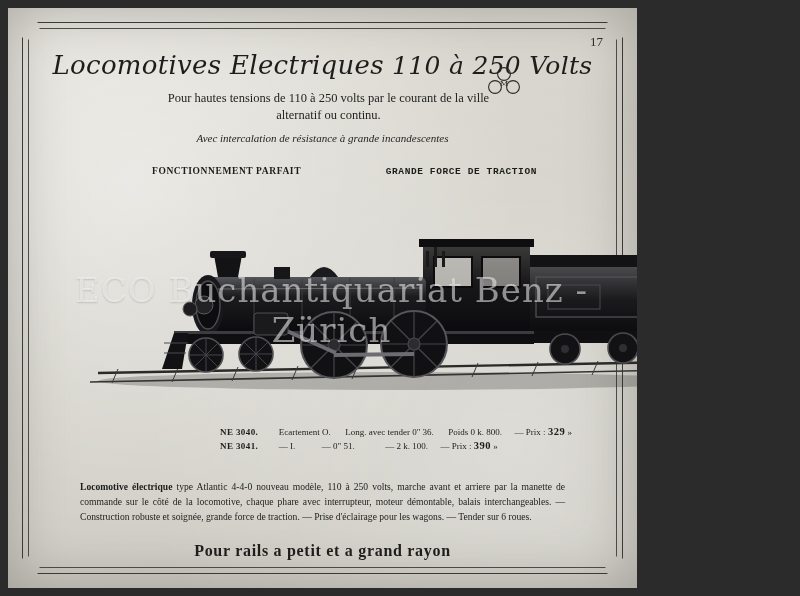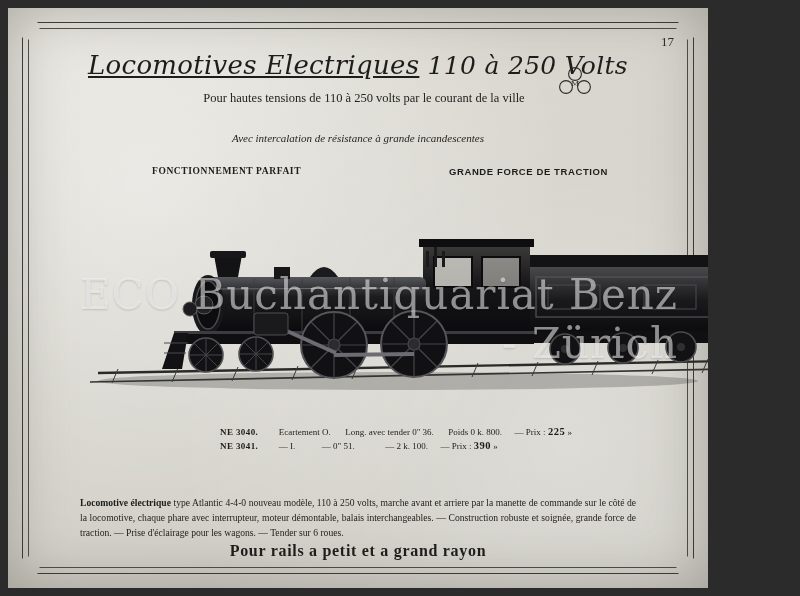--- a/index.html
+++ b/index.html
@@ -2,21 +2,21 @@
 <html><head>
 <meta charset="utf-8">
 <style>
   html,body{margin:0;padding:0;}
   body{
     width:800px;height:596px;overflow:hidden;
     background:#2b2b2b;
     font-family:"Liberation Serif",serif;
   }
   .page{
-    position:absolute;left:8px;top:8px;width:700px;height:580px;
+    position:absolute;left:8px;top:8px;width:629px;height:580px;
     background:#d8d6cf;
     background-image:
       radial-gradient(circle at 20% 30%, rgba(255,255,255,.45), rgba(255,255,255,0) 60%),
       radial-gradient(circle at 80% 75%, rgba(255,255,255,.30), rgba(255,255,255,0) 55%),
       linear-gradient(160deg,#e2e0d8 0%, #d4d2ca 45%, #cbc9c1 100%);
     box-shadow:inset 0 0 60px rgba(120,118,110,.55);
     overflow:hidden;
   }
   
   .frame-outer{
@@ -33,66 +33,66 @@
   }
   .page-number{
     position:absolute;right:34px;top:26px;
     font-size:13px;color:#2c2c2a;font-family:"Liberation Serif",serif;
   }
   .title{
     position:absolute;left:0;right:0;top:42px;text-align:center;
     font-style:italic;font-size:25px;color:#1d1d1b;letter-spacing:.3px;
     font-family:"DejaVu Serif",serif;
   }
-  .title .big{font-size:26px;text-decoration:underline;}
+  .title .big{font-size:26px;}
   .subtitle{
     position:absolute;left:0;right:0;top:82px;text-align:center;
     font-size:12.5px;color:#232321;line-height:1.35;margin-left:12px;
   }
   .subtitle2{
     position:absolute;left:0;right:0;top:124px;text-align:center;
     font-size:11px;font-style:italic;color:#232321;
   }
   .tagline-left{
     position:absolute;left:100px;top:158px;
     font-size:9.5px;letter-spacing:.6px;font-weight:bold;color:#1d1d1b;
     font-family:"Liberation Serif",serif;
     margin-left:44px;
   }
   .tagline-right{
     position:absolute;right:100px;top:158px;
     font-size:9.5px;letter-spacing:.6px;font-weight:bold;color:#1d1d1b;
-    font-family:Liberation Sans, sans-serif;
+    font-family:Liberation Mono, monospace;
   }
   .logo-stamp{
     position:absolute;right:116px;top:58px;width:34px;height:34px;
   }
   
   .illo{
     position:absolute;left:70px;top:185px;width:660px;height:205px;
   }
   .illo svg{display:block;}
   .watermark{
     position:absolute;left:48px;top:262px;right:30px;
-    text-align:right;font-size:42px;color:rgba(250,250,250,.55);
+    text-align:center;font-size:34px;color:rgba(250,250,250,.55);
     letter-spacing:1px;font-family:"DejaVu Serif",serif;
     text-shadow:0 1px 2px rgba(0,0,0,.15);
     pointer-events:none;
   }
   
   .pricetable{
     position:absolute;left:212px;top:418px;font-size:9px;color:#1d1d1b;
   }
   .pricerow{white-space:nowrap;margin-bottom:3px;}
   .pricerow .ref{font-weight:bold;letter-spacing:.4px;}
   .pricerow .cell{display:inline-block;}
   .pricerow .price{font-weight:bold;font-size:10.5px;letter-spacing:.5px;}
   
   .desc{
-    position:absolute;left:72px;right:72px;top:488px;
+    position:absolute;left:72px;right:72px;top:472px;
     font-size:9.6px;line-height:1.55;color:#1d1d1b;text-align:justify;
   }
   .desc b{font-weight:bold;}
   .footer{
     position:absolute;left:0;right:0;top:534px;text-align:center;
     font-size:16px;font-weight:bold;letter-spacing:.7px;color:#1d1d1b;
   }
 </style>
 </head>
 <body>
@@ -104,20 +104,21 @@
 
   <div class="page-number">17</div>
 
   <div class="title">
     <span class="big">Locomotives Electriques</span>
     <span>110 à 250 Volts</span>
   </div>
 
   <div class="subtitle">
     <div>Pour hautes tensions de 110 à 250 volts par le courant de la ville</div>
+    <div>alternatif ou continu.</div>
   </div>
 
   <div class="subtitle2">Avec intercalation de résistance à grande incandescentes</div>
 
   <div class="tagline-left">FONCTIONNEMENT PARFAIT</div>
   <div class="tagline-right">GRANDE FORCE DE TRACTION</div>
 
   <div class="logo-stamp">
     <svg width="34" height="34" viewBox="0 0 34 34">
       <g fill="none" stroke="#2a2a28" stroke-width="1.1">
@@ -285,21 +286,21 @@
     <div class="pricerow">
       <span class="cell ref">NE 3040.</span>
       <span class="cell" style="width:16px"></span>
       <span class="cell">Ecartement O.</span>
       <span class="cell" style="width:10px"></span>
       <span class="cell">Long. avec tender 0" 36.</span>
       <span class="cell" style="width:10px"></span>
       <span class="cell">Poids 0 k. 800.</span>
       <span class="cell" style="width:8px"></span>
       <span class="cell">— Prix :</span>
-      <span class="cell price">225</span>
+      <span class="cell price">329</span>
       <span class="cell">»</span>
     </div>
     <div class="pricerow">
       <span class="cell ref">NE 3041.</span>
       <span class="cell" style="width:16px"></span>
       <span class="cell">—          I.</span>
       <span class="cell" style="width:22px"></span>
       <span class="cell">—         0" 51.</span>
       <span class="cell" style="width:26px"></span>
       <span class="cell">—     2 k. 100.</span>

